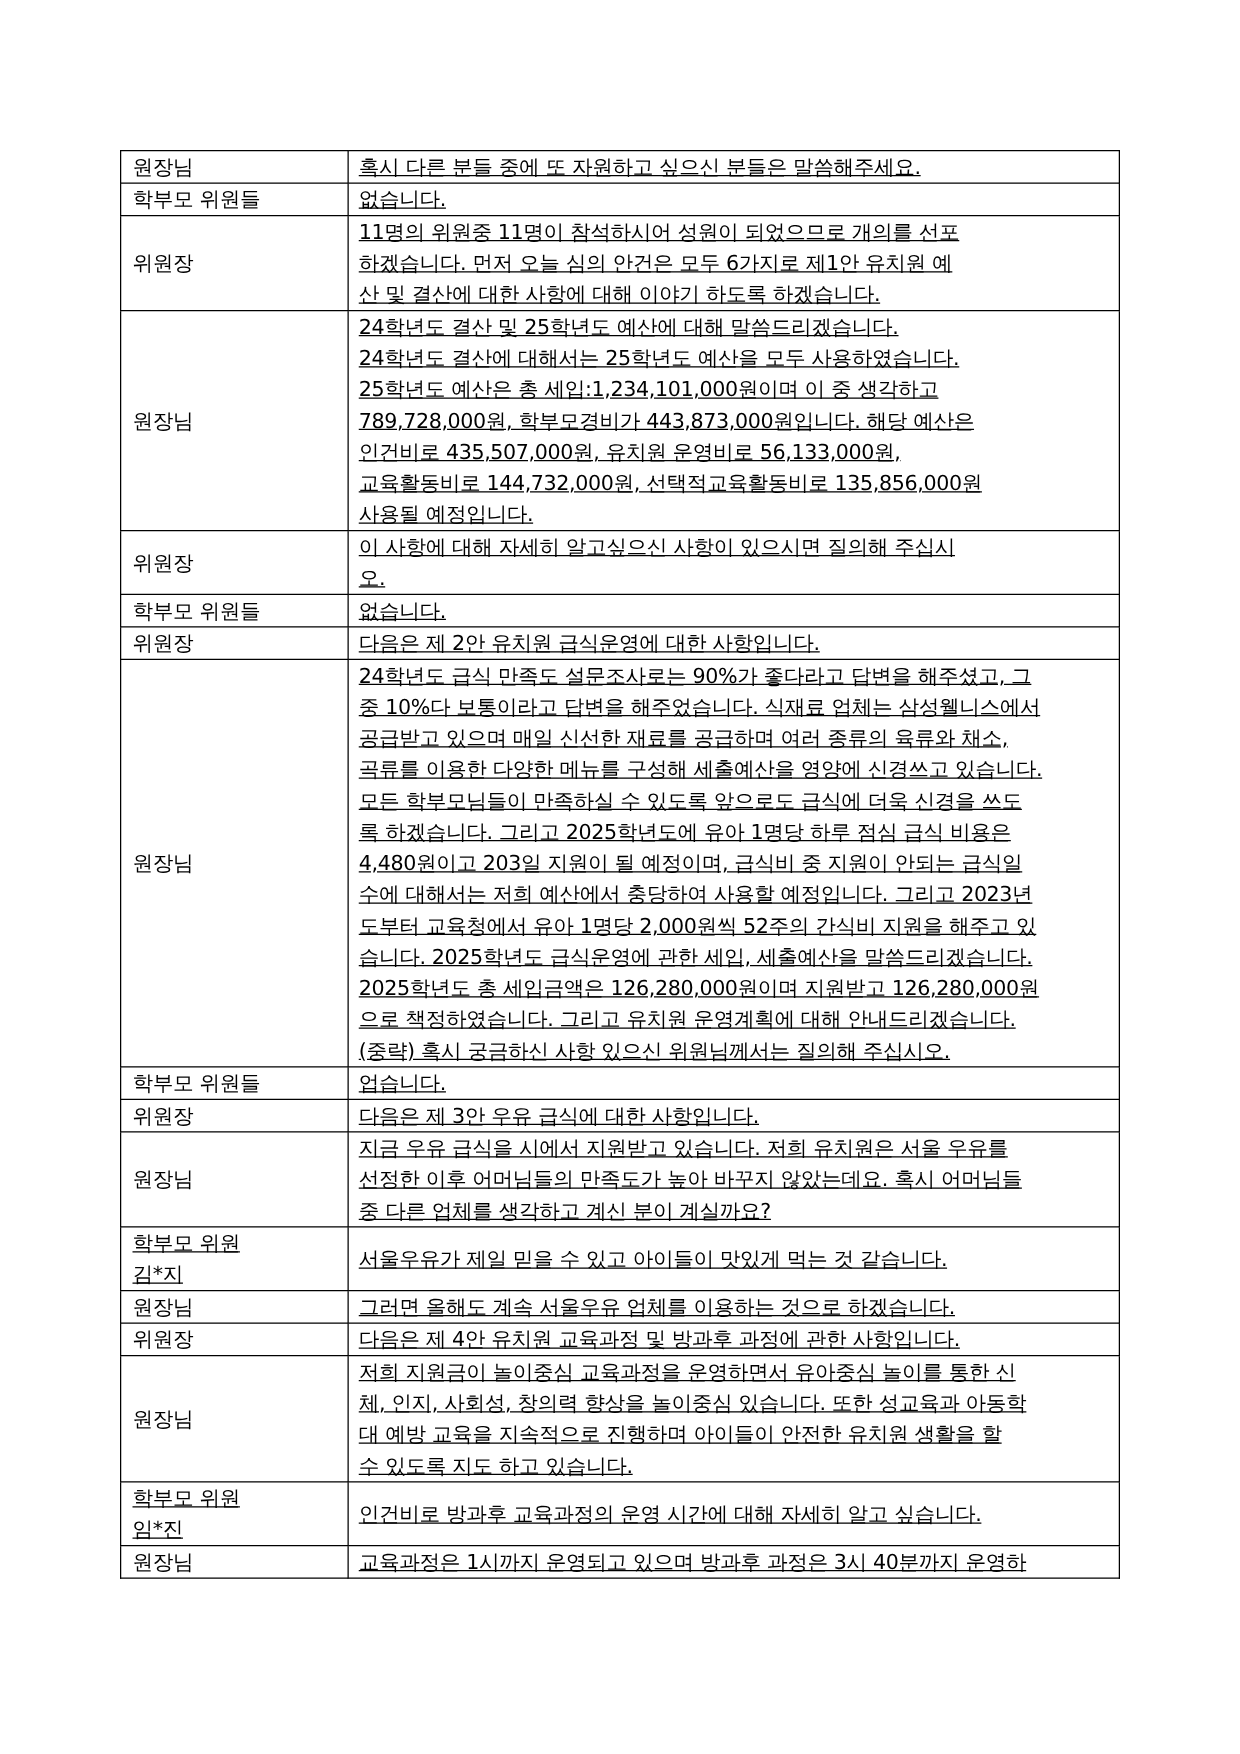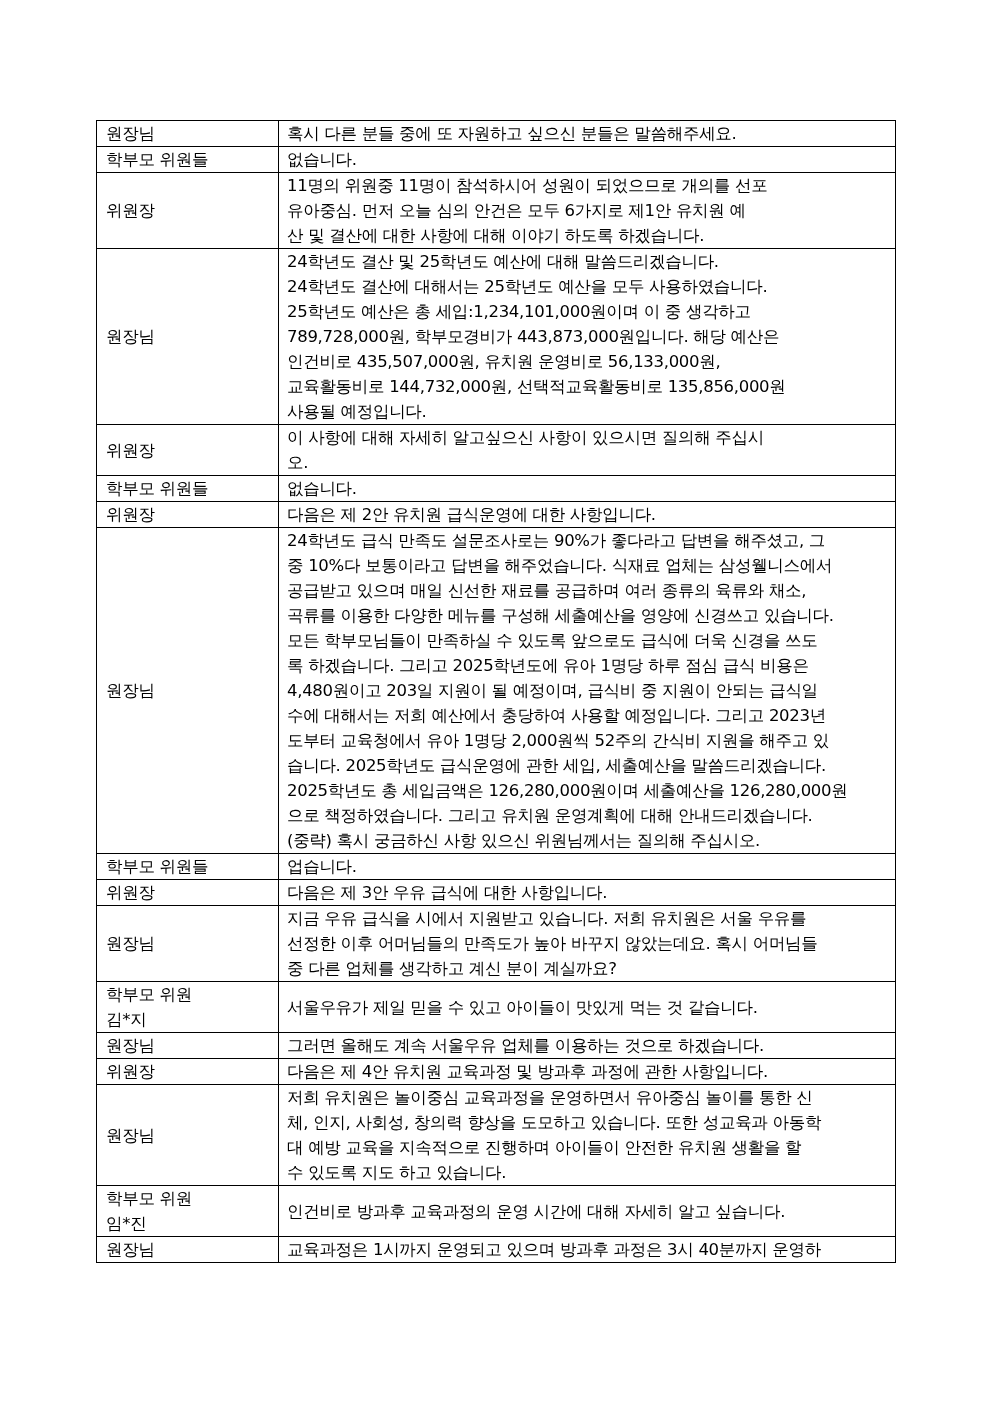--- a/index.html
+++ b/index.html
@@ -7,21 +7,21 @@
   .minutes {
     position: absolute; left: 96px; top: 120px; width: 800px;
     border-collapse: collapse; table-layout: fixed;
   }
   .minutes td {
     border: 1px solid #000; padding: 0 8px; vertical-align: middle;
     font-size: 16.5px; line-height: 25px; letter-spacing: -0.3px;
   }
   .minutes td.speaker { width: 164px; padding-left: 9px; }
   .minutes td.speech { text-align: justify; text-align-last: left; word-break: keep-all; }
-  .line { display: block; white-space: nowrap; }
+  .line { display: block; white-space: nowrap; text-decoration: underline; }
 </style>
 </head>
 <body>
 
 <table class="minutes">
   <tbody id="minutes-body">
       <tr>
         <td class="speaker"><span>원장님</span></td>
         <td class="speech">
           <span class="line">혹시 다른 분들 중에 또 자원하고 싶으신 분들은 말씀해주세요.</span>
@@ -30,21 +30,21 @@
       <tr>
         <td class="speaker"><span>학부모 위원들</span></td>
         <td class="speech">
           <span class="line">없습니다.</span>
         </td>
       </tr>
       <tr>
         <td class="speaker"><span>위원장</span></td>
         <td class="speech">
           <span class="line">11명의 위원중 11명이 참석하시어 성원이 되었으므로 개의를 선포</span>
-          <span class="line">유아중심. 먼저 오늘 심의 안건은 모두 6가지로 제1안 유치원 예</span>
+          <span class="line">하겠습니다. 먼저 오늘 심의 안건은 모두 6가지로 제1안 유치원 예</span>
           <span class="line">산 및 결산에 대한 사항에 대해 이야기 하도록 하겠습니다.</span>
         </td>
       </tr>
       <tr>
         <td class="speaker"><span>원장님</span></td>
         <td class="speech">
           <span class="line">24학년도 결산 및 25학년도 예산에 대해 말씀드리겠습니다.</span>
           <span class="line">24학년도 결산에 대해서는 25학년도 예산을 모두 사용하였습니다.</span>
           <span class="line">25학년도 예산은 총 세입:1,234,101,000원이며 이 중 생각하고</span>
           <span class="line">789,728,000원, 학부모경비가 443,873,000원입니다. 해당 예산은</span>
@@ -78,21 +78,21 @@
           <span class="line">24학년도 급식 만족도 설문조사로는 90%가 좋다라고 답변을 해주셨고, 그</span>
           <span class="line">중 10%다 보통이라고 답변을 해주었습니다. 식재료 업체는 삼성웰니스에서</span>
           <span class="line">공급받고 있으며 매일 신선한 재료를 공급하며 여러 종류의 육류와 채소,</span>
           <span class="line">곡류를 이용한 다양한 메뉴를 구성해 세출예산을 영양에 신경쓰고 있습니다.</span>
           <span class="line">모든 학부모님들이 만족하실 수 있도록 앞으로도 급식에 더욱 신경을 쓰도</span>
           <span class="line">록 하겠습니다. 그리고 2025학년도에 유아 1명당 하루 점심 급식 비용은</span>
           <span class="line">4,480원이고 203일 지원이 될 예정이며, 급식비 중 지원이 안되는 급식일</span>
           <span class="line">수에 대해서는 저희 예산에서 충당하여 사용할 예정입니다. 그리고 2023년</span>
           <span class="line">도부터 교육청에서 유아 1명당 2,000원씩 52주의 간식비 지원을 해주고 있</span>
           <span class="line">습니다. 2025학년도 급식운영에 관한 세입, 세출예산을 말씀드리겠습니다.</span>
-          <span class="line">2025학년도 총 세입금액은 126,280,000원이며 세출예산을 126,280,000원</span>
+          <span class="line">2025학년도 총 세입금액은 126,280,000원이며 지원받고 126,280,000원</span>
           <span class="line">으로 책정하였습니다. 그리고 유치원 운영계획에 대해 안내드리겠습니다.</span>
           <span class="line">(중략) 혹시 궁금하신 사항 있으신 위원님께서는 질의해 주십시오.</span>
         </td>
       </tr>
       <tr>
         <td class="speaker"><span>학부모 위원들</span></td>
         <td class="speech">
           <span class="line">업습니다.</span>
         </td>
       </tr>
@@ -127,22 +127,22 @@
       </tr>
       <tr>
         <td class="speaker"><span>위원장</span></td>
         <td class="speech">
           <span class="line">다음은 제 4안 유치원 교육과정 및 방과후 과정에 관한 사항입니다.</span>
         </td>
       </tr>
       <tr>
         <td class="speaker"><span>원장님</span></td>
         <td class="speech">
-          <span class="line">저희 유치원은 놀이중심 교육과정을 운영하면서 유아중심 놀이를 통한 신</span>
-          <span class="line">체, 인지, 사회성, 창의력 향상을 도모하고 있습니다. 또한 성교육과 아동학</span>
+          <span class="line">저희 지원금이 놀이중심 교육과정을 운영하면서 유아중심 놀이를 통한 신</span>
+          <span class="line">체, 인지, 사회성, 창의력 향상을 놀이중심 있습니다. 또한 성교육과 아동학</span>
           <span class="line">대 예방 교육을 지속적으로 진행하며 아이들이 안전한 유치원 생활을 할</span>
           <span class="line">수 있도록 지도 하고 있습니다.</span>
         </td>
       </tr>
       <tr>
         <td class="speaker">
           <span class="line">학부모 위원</span>
           <span class="line">임*진</span>
         </td>
         <td class="speech">

